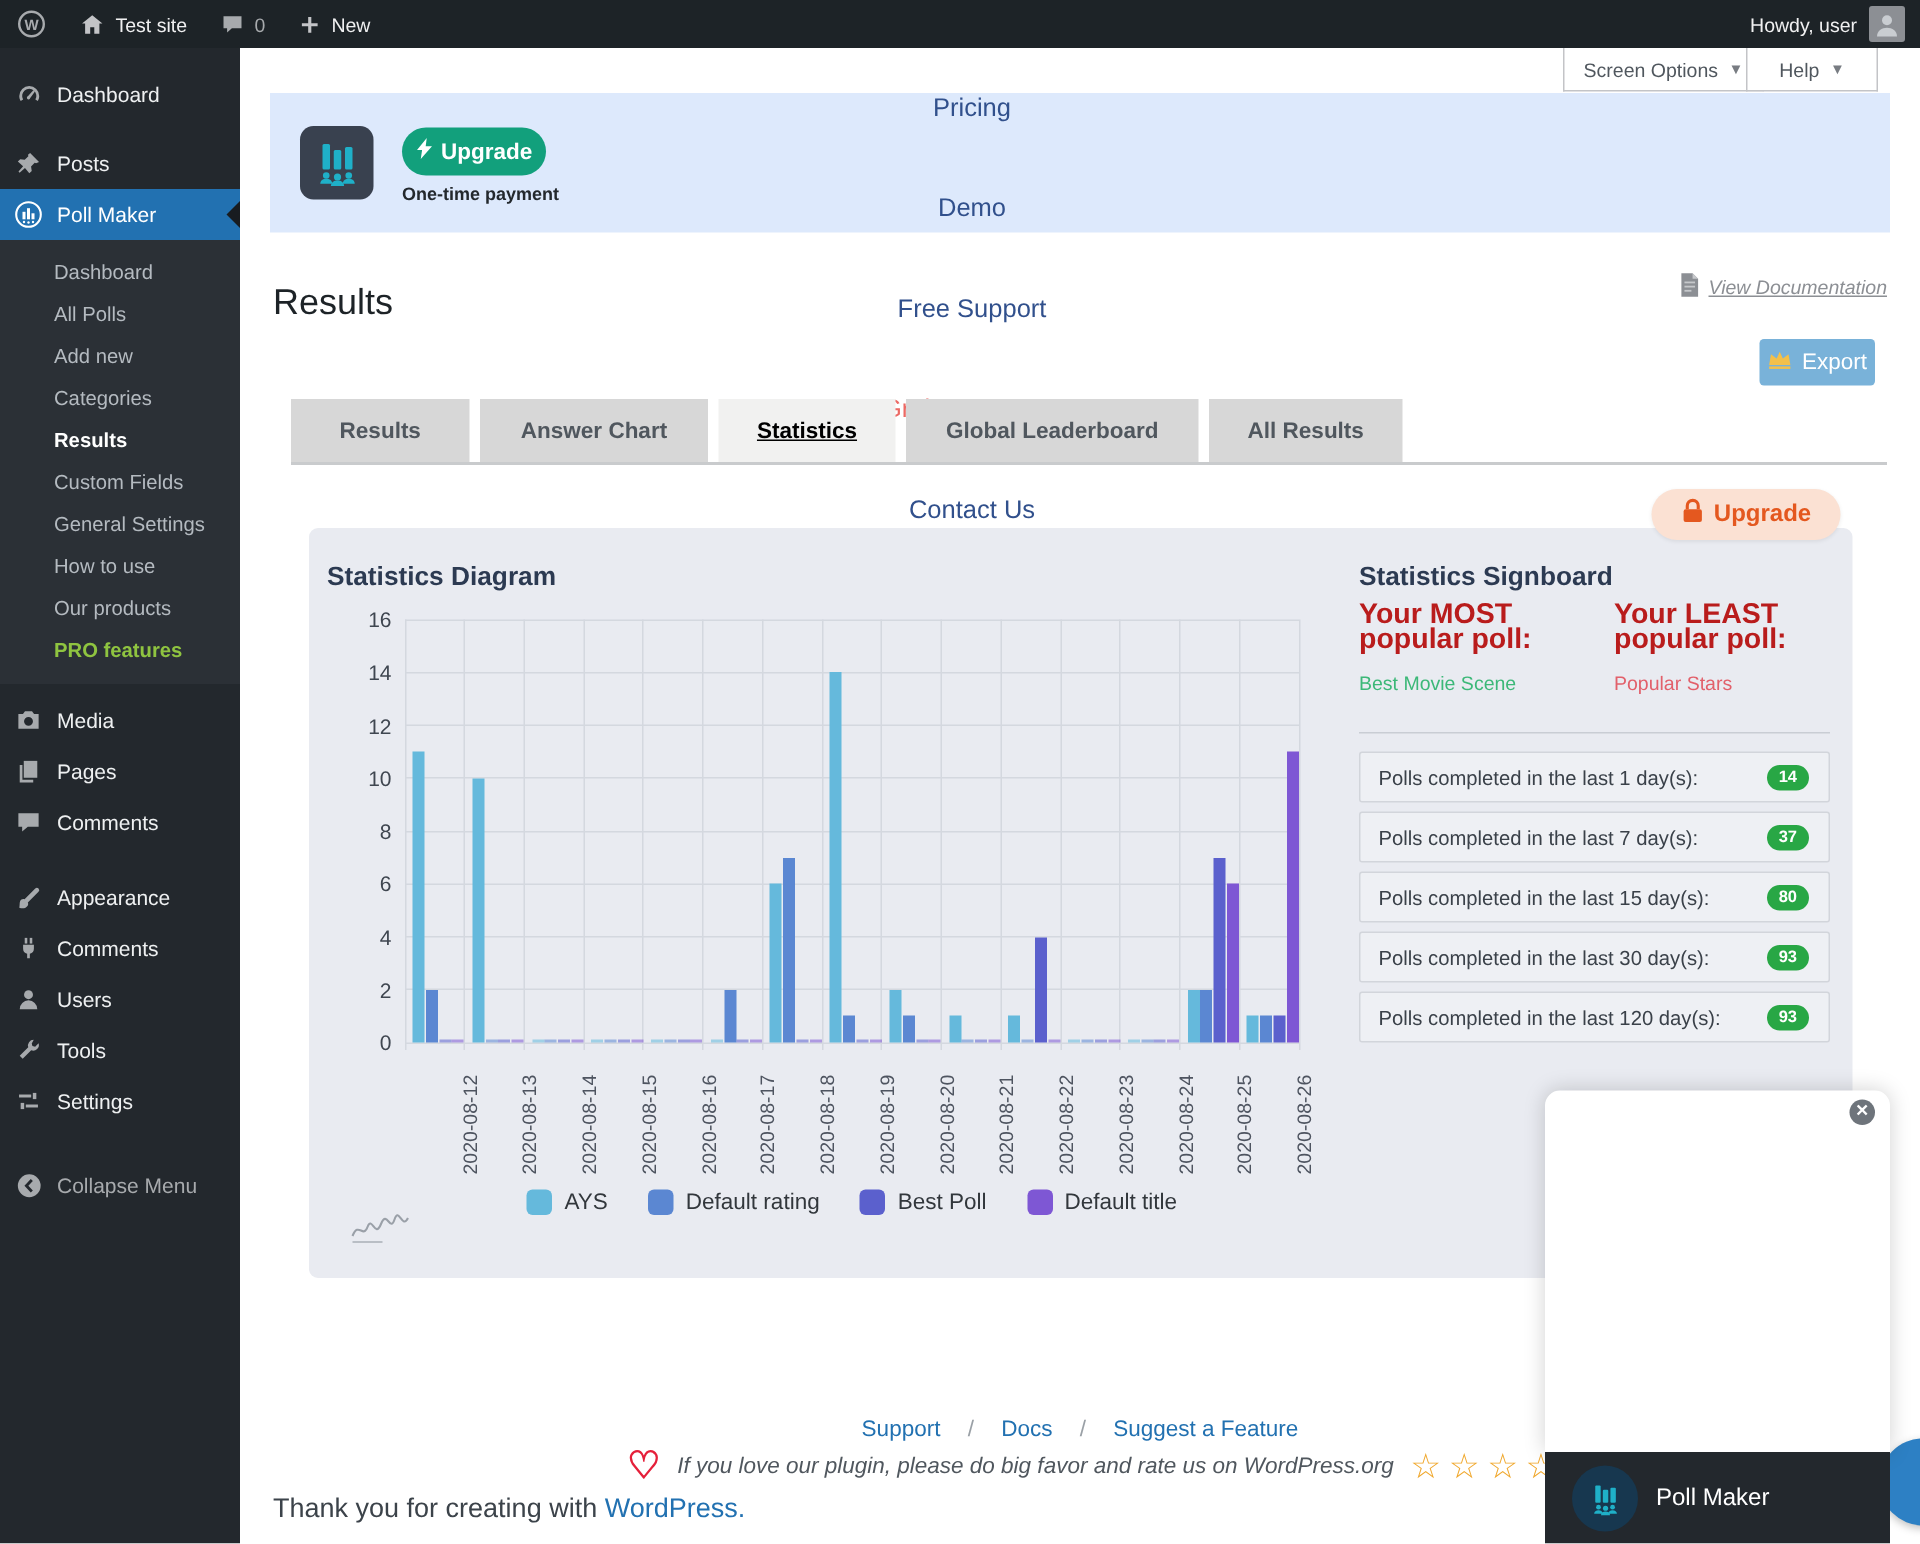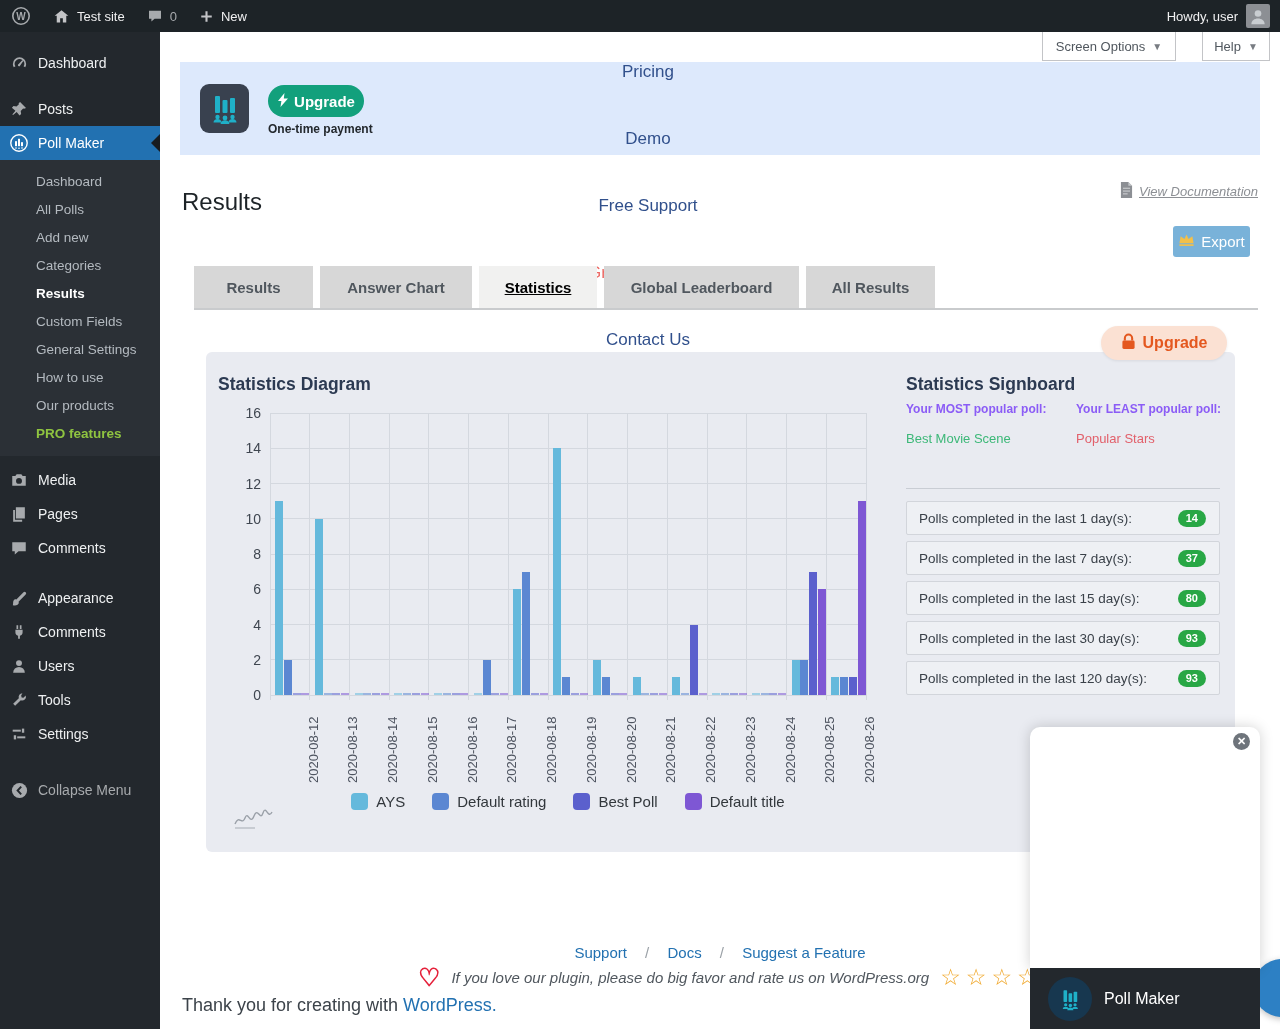--- a/index.html
+++ b/index.html
@@ -25,21 +25,21 @@
   .sub-item{height:28px;display:flex;align-items:center;padding-left:36px;color:#b4bac0;font-size:13.5px;cursor:pointer;}
   .sub-item.active{color:#fff;font-weight:bold;}
   #side-collapse{margin-top:22px;}
   #side-collapse .s-label{color:#a7aaad;}
 
   
   #content{position:absolute;left:160px;top:32px;width:1120px;height:997px;background:#ffffff;overflow:visible;}
 
   .top-tab{position:absolute;top:0;height:29px;background:#fff;border:1px solid #c3c4c7;border-top:none;display:flex;align-items:center;justify-content:center;gap:7px;color:#50575e;font-size:13px;cursor:pointer;box-sizing:border-box;}
   #screen-options{right:104px;width:134px;}
-  #help-tab{right:10px;width:68px;}
+  #help-tab{right:28px;width:88px;}
   .caret{font-size:10px;color:#787c82;}
 
   #plugin-band{position:absolute;left:20px;top:30px;width:1080px;height:93px;background:#dde9fc;display:flex;align-items:center;}
   #logo-box{position:absolute;left:20px;top:22px;width:49px;height:49px;border-radius:9px;background:#39414f;display:flex;align-items:center;justify-content:center;}
   #upgrade-btn{position:absolute;left:88px;top:23px;width:96px;height:32px;border-radius:17px;background:#12a07c;color:#fff;font-size:15px;font-weight:bold;display:flex;align-items:center;justify-content:center;gap:5px;cursor:pointer;border:none;}
   #one-time{position:absolute;left:88px;top:60px;font-size:12px;font-weight:bold;color:#23282d;}
   #plugin-nav{position:absolute;left:408px;top:0;height:93px;display:flex;align-items:center;gap:47px;flex-direction:column;}
   .nav-link{font-size:17px;color:#31508c;cursor:pointer;white-space:nowrap;}
 
   #page-title{position:absolute;left:22px;top:140px;font-size:24px;font-weight:400;color:#1d2327;}
@@ -63,21 +63,21 @@
   .ytick{position:absolute;right:calc(100% + 9px);font-size:14px;color:#3f4650;line-height:18px;white-space:nowrap;}
   .xlabel{position:absolute;font-size:13px;color:#4e5460;white-space:nowrap;transform:rotate(-90deg);transform-origin:0 0;line-height:15px;}
   .bar{position:absolute;width:8px;}
   #legend{position:absolute;left:64px;top:441px;width:596px;display:flex;justify-content:center;align-items:center;gap:27px;}
   .leg-item{display:flex;align-items:center;gap:8px;font-size:15px;color:#32373c;cursor:pointer;}
   .leg-swatch{width:17px;height:17px;border-radius:4px;}
   #squiggle{position:absolute;left:27px;top:452px;}
 
   #sb-title{position:absolute;left:700px;top:22px;font-size:17.5px;font-weight:bold;color:#2c3a52;}
   .sb-col{position:absolute;top:49px;width:160px;}
-  .sb-col .sb-label{font-size:12px;font-weight:bold;color:#8b5cf6;line-height:17px;}
+  .sb-col .sb-label{font-size:19px;font-weight:bold;color:#b91c1c;line-height:17px;}
   .sb-col .sb-value{margin-top:13px;font-size:13px;}
   #sb-divider{position:absolute;left:700px;top:136px;width:314px;height:1px;background:#c9cdd4;}
   #completed-rows{position:absolute;left:700px;top:149px;width:314px;}
   .crow{height:34px;margin-bottom:6px;background:#eef0f4;border:1px solid #d2d5db;border-radius:2px;display:flex;align-items:center;justify-content:space-between;padding:0 13px 0 12px;box-sizing:border-box;text-align:center;}
   .crow-label{font-size:13.5px;color:#3a4149;}
   .badge{background:#28a745;color:#fff;font-size:11px;font-weight:bold;border-radius:10px;padding:3px 8px;line-height:11px;}
 
   
   #popup{position:absolute;left:870px;top:695px;width:230px;height:241px;background:#fff;border-radius:10px 10px 0 0;box-shadow:0 0 14px rgba(0,0,0,.18);z-index:50;}
   #popup-close{position:absolute;right:10px;top:6px;width:17px;height:17px;border-radius:50%;background:#6e747b;color:#fff;font-size:11px;font-weight:bold;display:flex;align-items:center;justify-content:center;cursor:pointer;line-height:1;}

